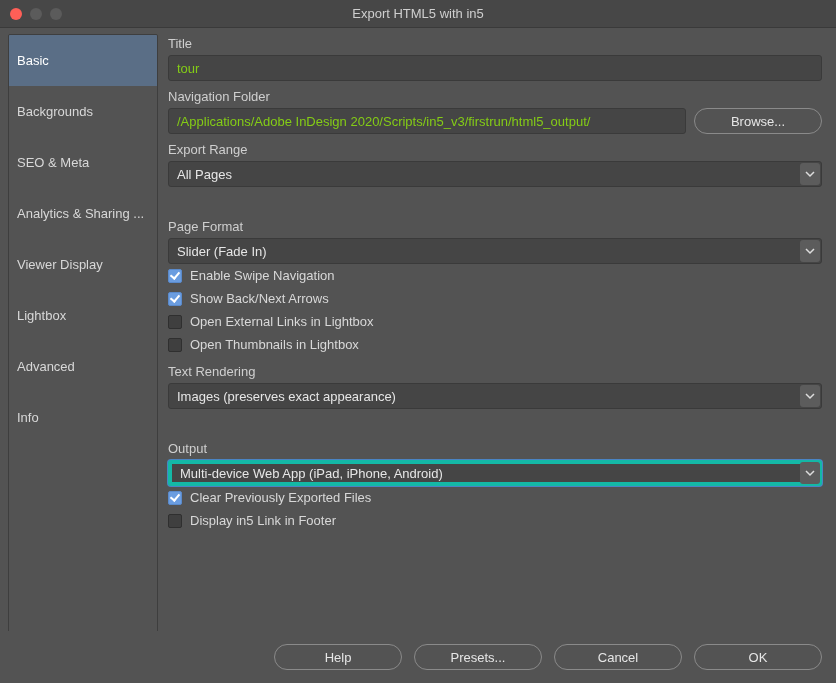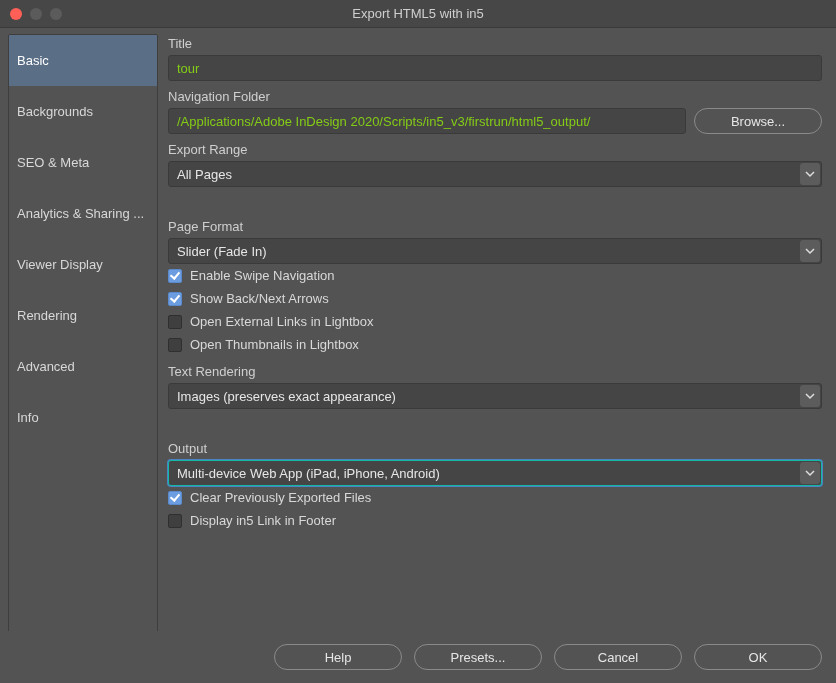--- a/index.html
+++ b/index.html
@@ -104,21 +104,21 @@
     border-radius: 3px;
     height: 26px;
     padding: 0 24px 0 8px;
     color: #e6e6e6;
     font-size: 13px;
     display: flex;
     align-items: center;
     cursor: default;
   }
   .select-box.highlighted {
-    border: 1px solid #14b8a6;
+    border: 4px solid #14b8a6;
     box-shadow: 0 0 0 1px #4a84c4;
   }
   .chevron {
     position: absolute;
     right: 2px;
     top: 2px;
     width: 20px;
     height: 22px;
     background: #5c5c5c;
     border-radius: 3px;
@@ -196,21 +196,21 @@
   <div class="win-title">Export HTML5 with in5</div>
 </div>
 
 <div class="body-area">
   <div class="sidebar">
     <div class="side-item selected">Basic</div>
     <div class="side-item">Backgrounds</div>
     <div class="side-item">SEO &amp; Meta</div>
     <div class="side-item">Analytics &amp; Sharing ...</div>
     <div class="side-item">Viewer Display</div>
-    <div class="side-item">Rendering</div>
+    <div class="side-item">Lightbox</div>
     <div class="side-item">Advanced</div>
     <div class="side-item">Info</div>
   </div>
 
   <div class="main">
 
     <div class="field-label first-label">Title</div>
     <input class="text-input" value="tour" style="">
 
     <div class="field-label">Navigation Folder</div>

